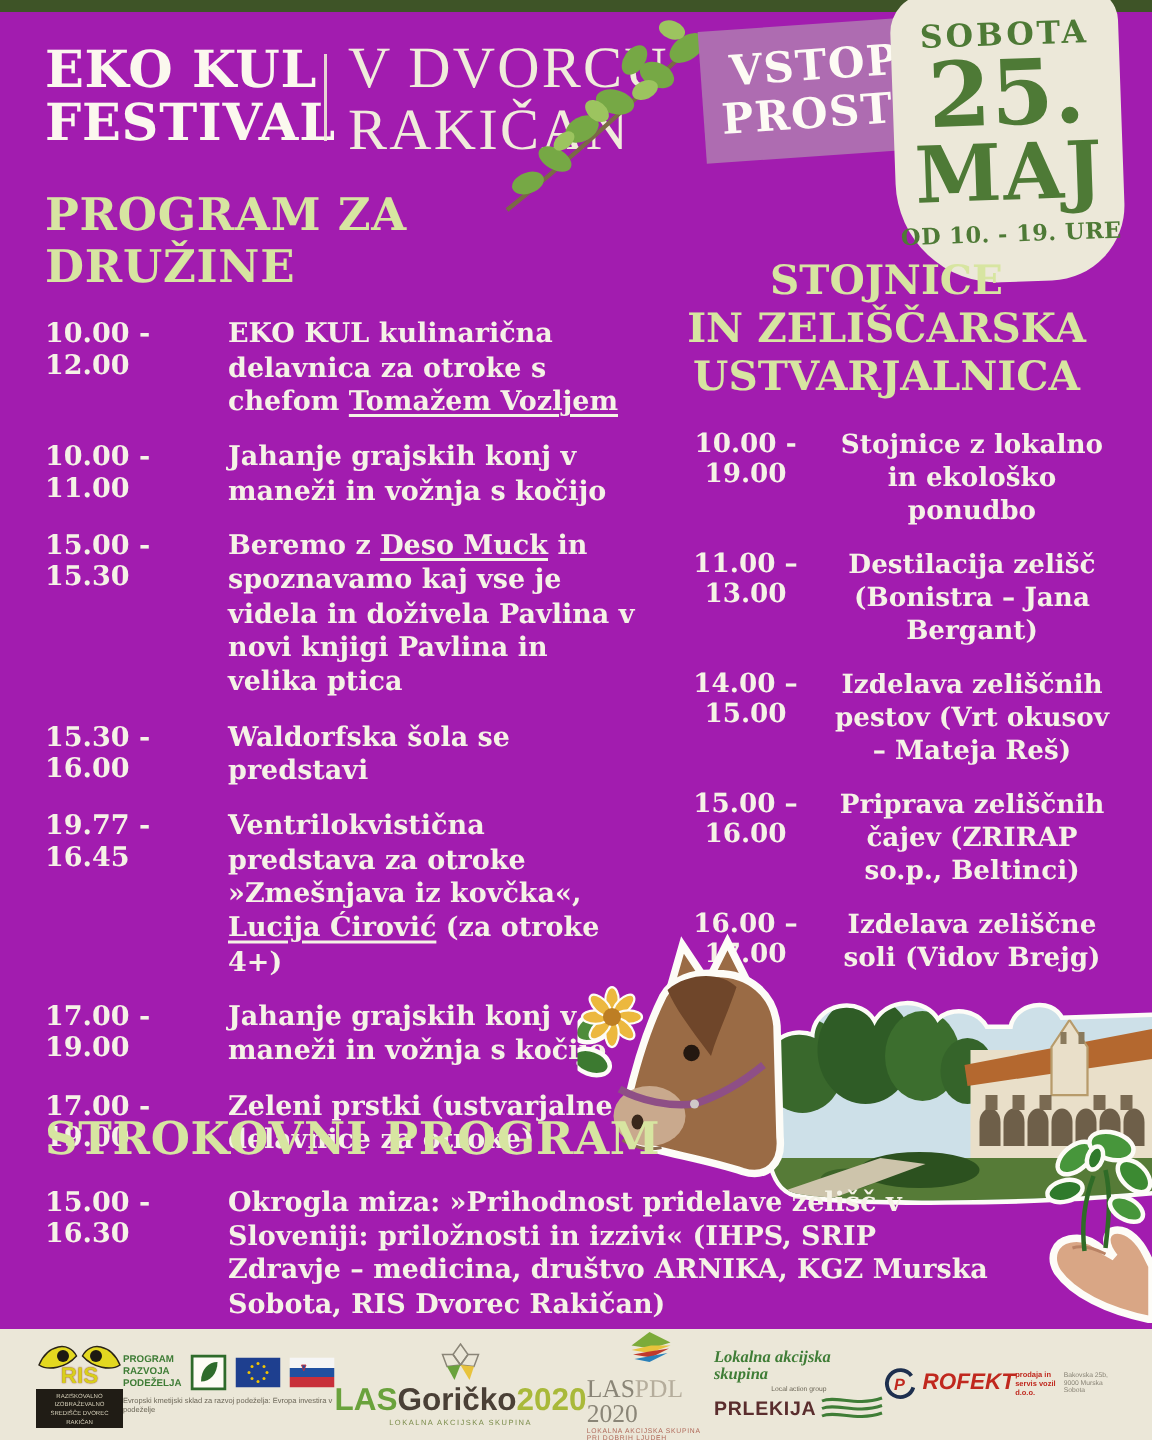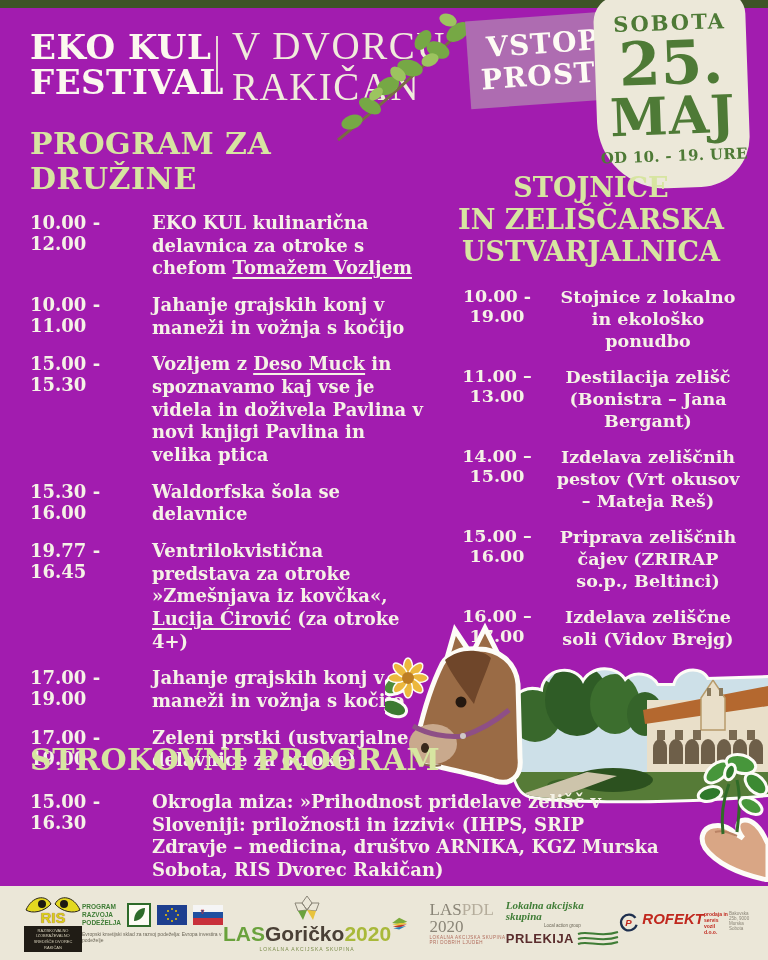--- a/index.html
+++ b/index.html
@@ -56,21 +56,21 @@
   .ris-box{background:#201c15;color:#d6d0ba;font-size:4px;line-height:1.4;padding:2px 4px;margin-top:1px;text-align:center;}
   .prp{align-items:flex-start;}
   .prp-row{display:flex;align-items:center;gap:6px;}
   .prp-txt{color:#3f7d36;font-weight:bold;font-size:6.5px;line-height:1.25;}
   .prp-note{color:#6b6657;font-size:5px;margin-top:4px;}
   .flag{width:30px;height:20px;position:relative;}
   .goricko-line{font-weight:bold;font-size:21px;line-height:1;margin-top:2px;}
   .g-las{color:#6aa23c;}　.g-name{color:#4a4036;}　.g-year{color:#a9b93a;}
   .g-las{color:#6aa23c;}.g-name{color:#4a4036;}.g-year{color:#a9b93a;}
   .tinysub{font-size:5px;color:#7a8c4a;letter-spacing:1px;margin-top:2px;}
-  .pdl{flex-direction:row;align-items:center;gap:21px;}
+  .pdl{flex-direction:column;align-items:center;gap:8px;}
   .pdl-text{font-family:"Liberation Serif",serif;font-size:17px;color:#8a8577;line-height:1;}
   .pdl-mid{color:#b5ad9c;}
   .pdl-sub{font-size:4.5px;color:#b06a5a;letter-spacing:.5px;}
   .prl-script{font-family:"Liberation Serif",serif;font-style:italic;color:#3f7d36;
               font-size:11px;font-weight:bold;line-height:1;}
   .prl-sub{font-size:4.5px;color:#6b6657;margin:1px 0 2px 0;}
   .prl-row{display:flex;align-items:center;gap:3px;}
   .prl-name{font-weight:bold;font-size:13px;color:#5a2d2d;letter-spacing:.5px;}
   .prof{flex-direction:row;align-items:center;gap:4px;}
   .prof-text{display:flex;flex-direction:row;}
@@ -131,25 +131,25 @@
     <div class="row">
       <div class="time">10.00 - 12.00</div>
       <div class="desc"><span>EKO KUL kulinarična delavnica za otroke s chefom </span><span class="lnk">Tomažem Vozljem</span><span></span></div>
     </div>
     <div class="row">
       <div class="time">10.00 - 11.00</div>
       <div class="desc"><span>Jahanje grajskih konj v maneži in vožnja s kočijo</span></div>
     </div>
     <div class="row">
       <div class="time">15.00 - 15.30</div>
-      <div class="desc"><span>Vozljem z </span><span class="lnk">Deso Muck</span><span> in spoznavamo kaj vse je videla in doživela Pavlina v novi knjigi Pavlina in velika ptica</span></div>
+      <div class="desc"><span>Beremo z </span><span class="lnk">Deso Muck</span><span> in spoznavamo kaj vse je videla in doživela Pavlina v novi knjigi Pavlina in velika ptica</span></div>
     </div>
     <div class="row">
       <div class="time">15.30 - 16.00</div>
-      <div class="desc"><span>Waldorfska šola se delavnice</span></div>
+      <div class="desc"><span>Waldorfska šola se predstavi</span></div>
     </div>
     <div class="row">
       <div class="time">19.77 - 16.45</div>
       <div class="desc"><span>Ventrilokvistična predstava za otroke »Zmešnjava iz kovčka«, </span><span class="lnk">Lucija Ćirović</span><span> (za otroke 4+)</span></div>
     </div>
     <div class="row">
       <div class="time">17.00 - 19.00</div>
       <div class="desc"><span>Jahanje grajskih konj v maneži in vožnja s kočijo</span></div>
     </div>
     <div class="row">

